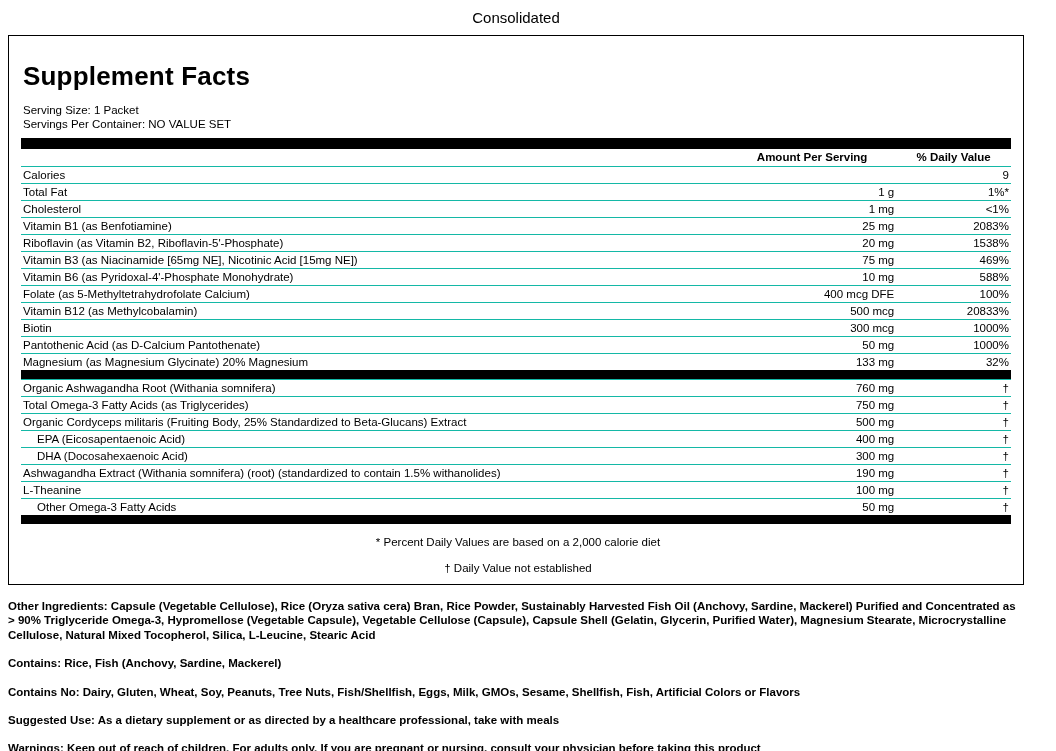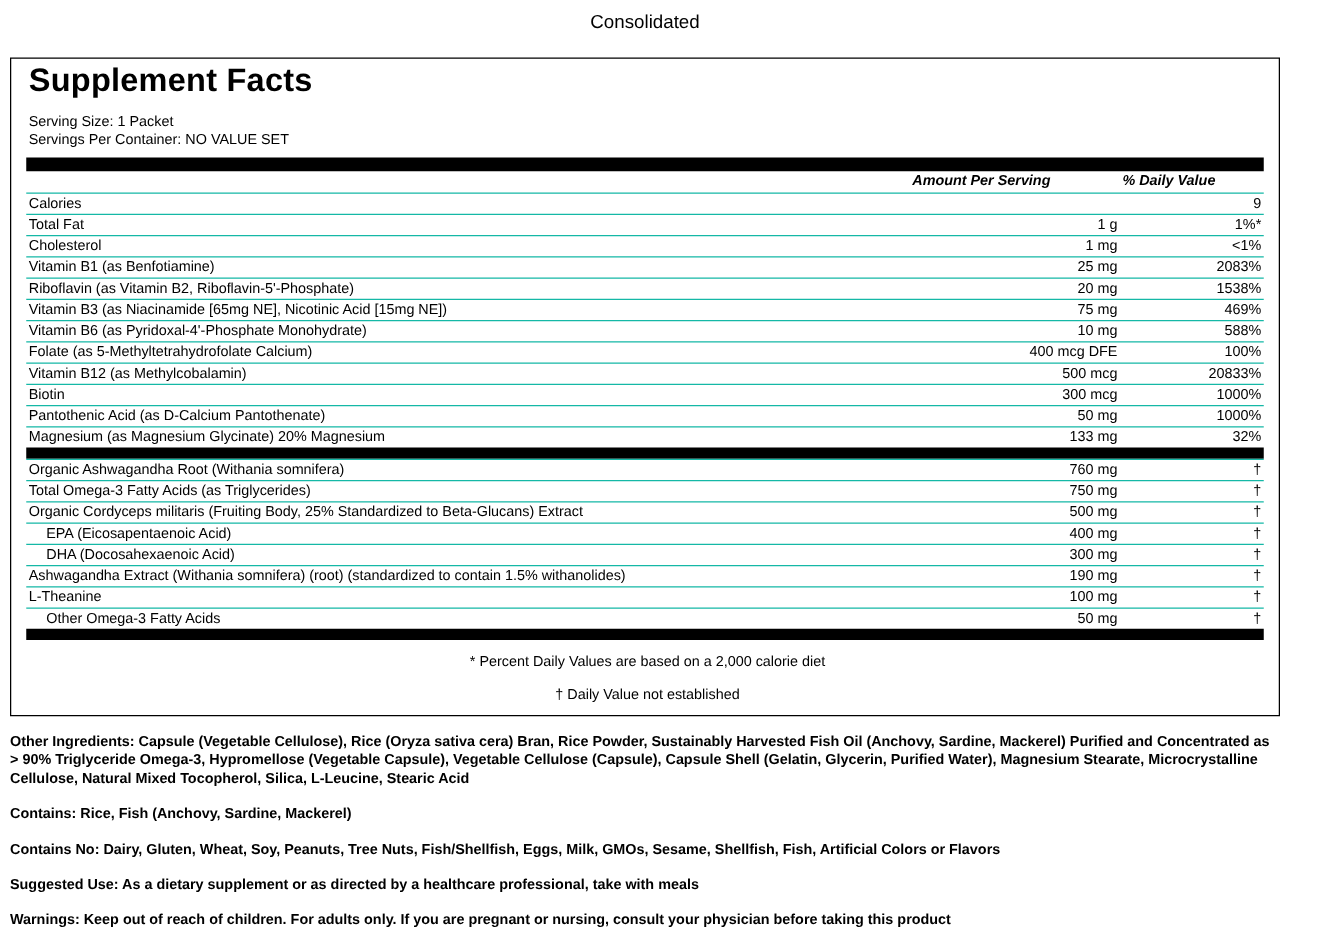--- a/index.html
+++ b/index.html
@@ -16,23 +16,23 @@
     min-height: 751px;
     position: relative;
   }
   .page-title {
     text-align: center;
     font-size: 15px;
     padding: 9px 0 9px 0;
     color: #000;
   }
   .panel {
-    margin: 11px 8px;
+    margin: 0 8px;
     border: 1px solid #000;
-    padding: 0 12px 10px 12px;
+    padding: 23px 12px 10px 12px;
   }
   .sf-title {
     font-size: 26px;
     font-weight: bold;
     letter-spacing: .2px;
     margin: 2px 0 12px 2px;
   }
   .serving-line {
     font-size: 11.5px;
     margin: 0 0 2px 2px;
@@ -55,24 +55,23 @@
     background: #000;
     width: 100%;
   }
   .bar-thin {
     height: 9px;
     background: #000;
     width: 100%;
   }
   tr.headrow td {
     font-weight: bold;
-    text-align: left;
+    text-align: center;
     padding-bottom: 3px;
     padding-top: 2px;
-    font-style: italic;
   }
   tr.item {
     border-top: 1px solid #000;
   }
   tr.item td {
     border-top: 1px solid #14b8a6;
     padding-top: 2px;
     padding-bottom: 2px;
   }
   td.name { text-align: left; }

